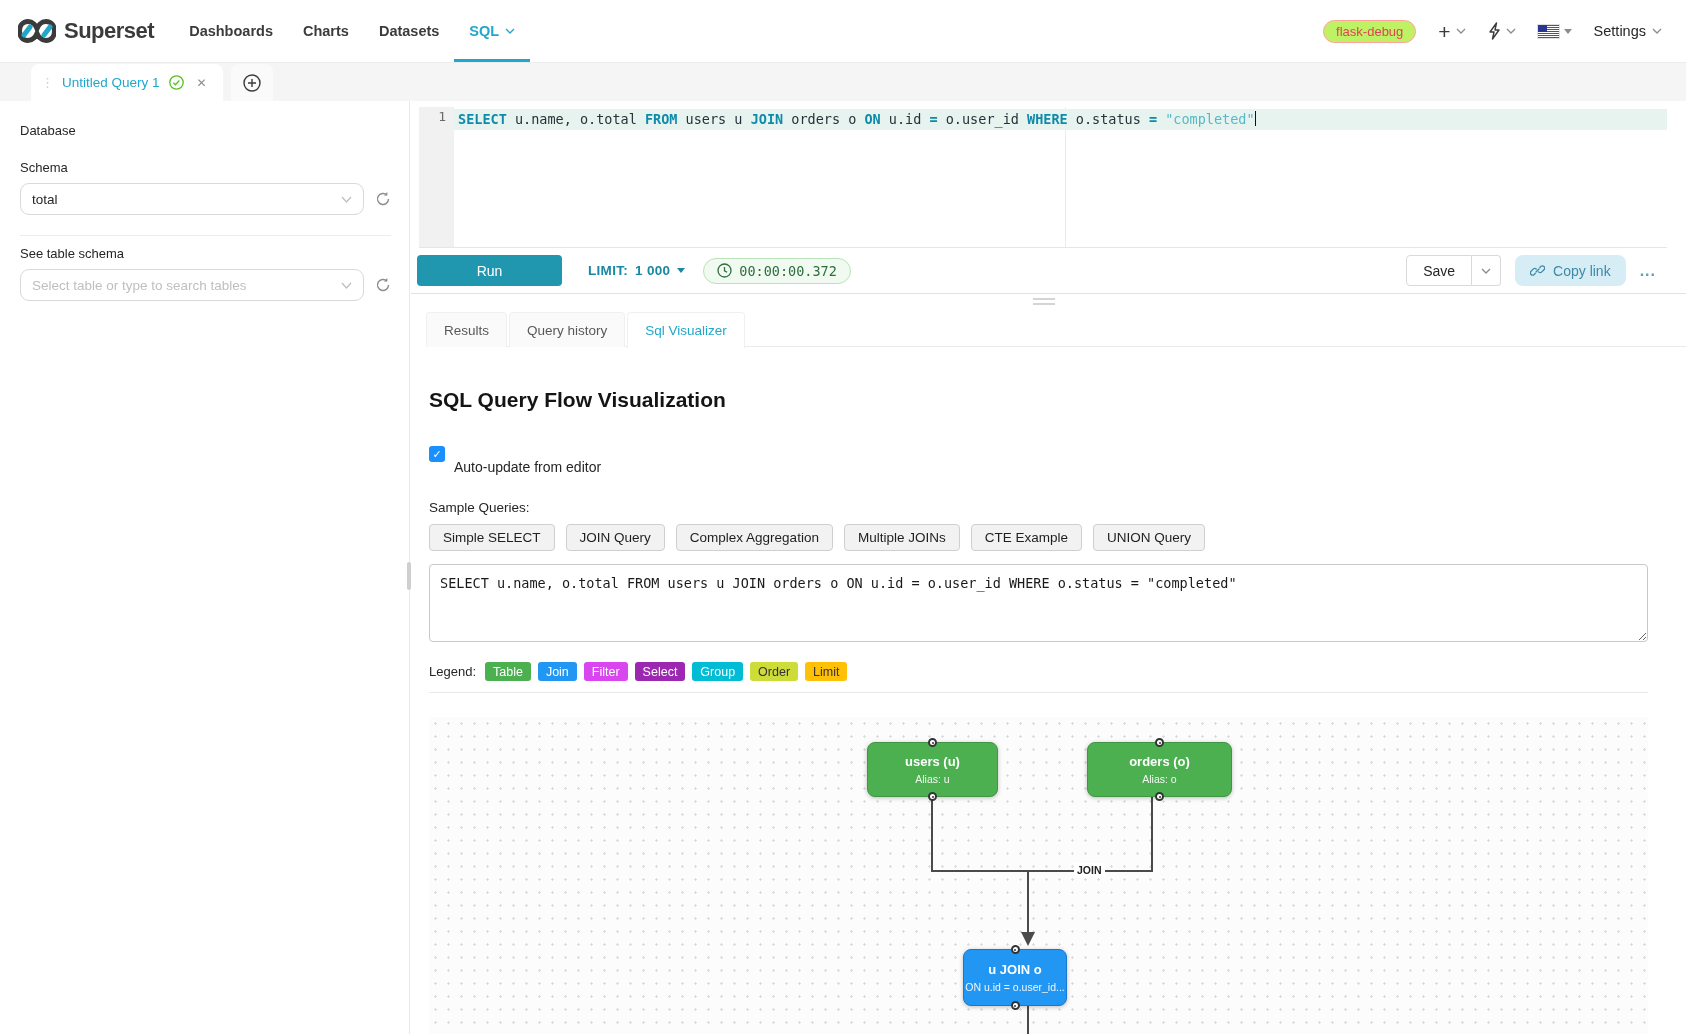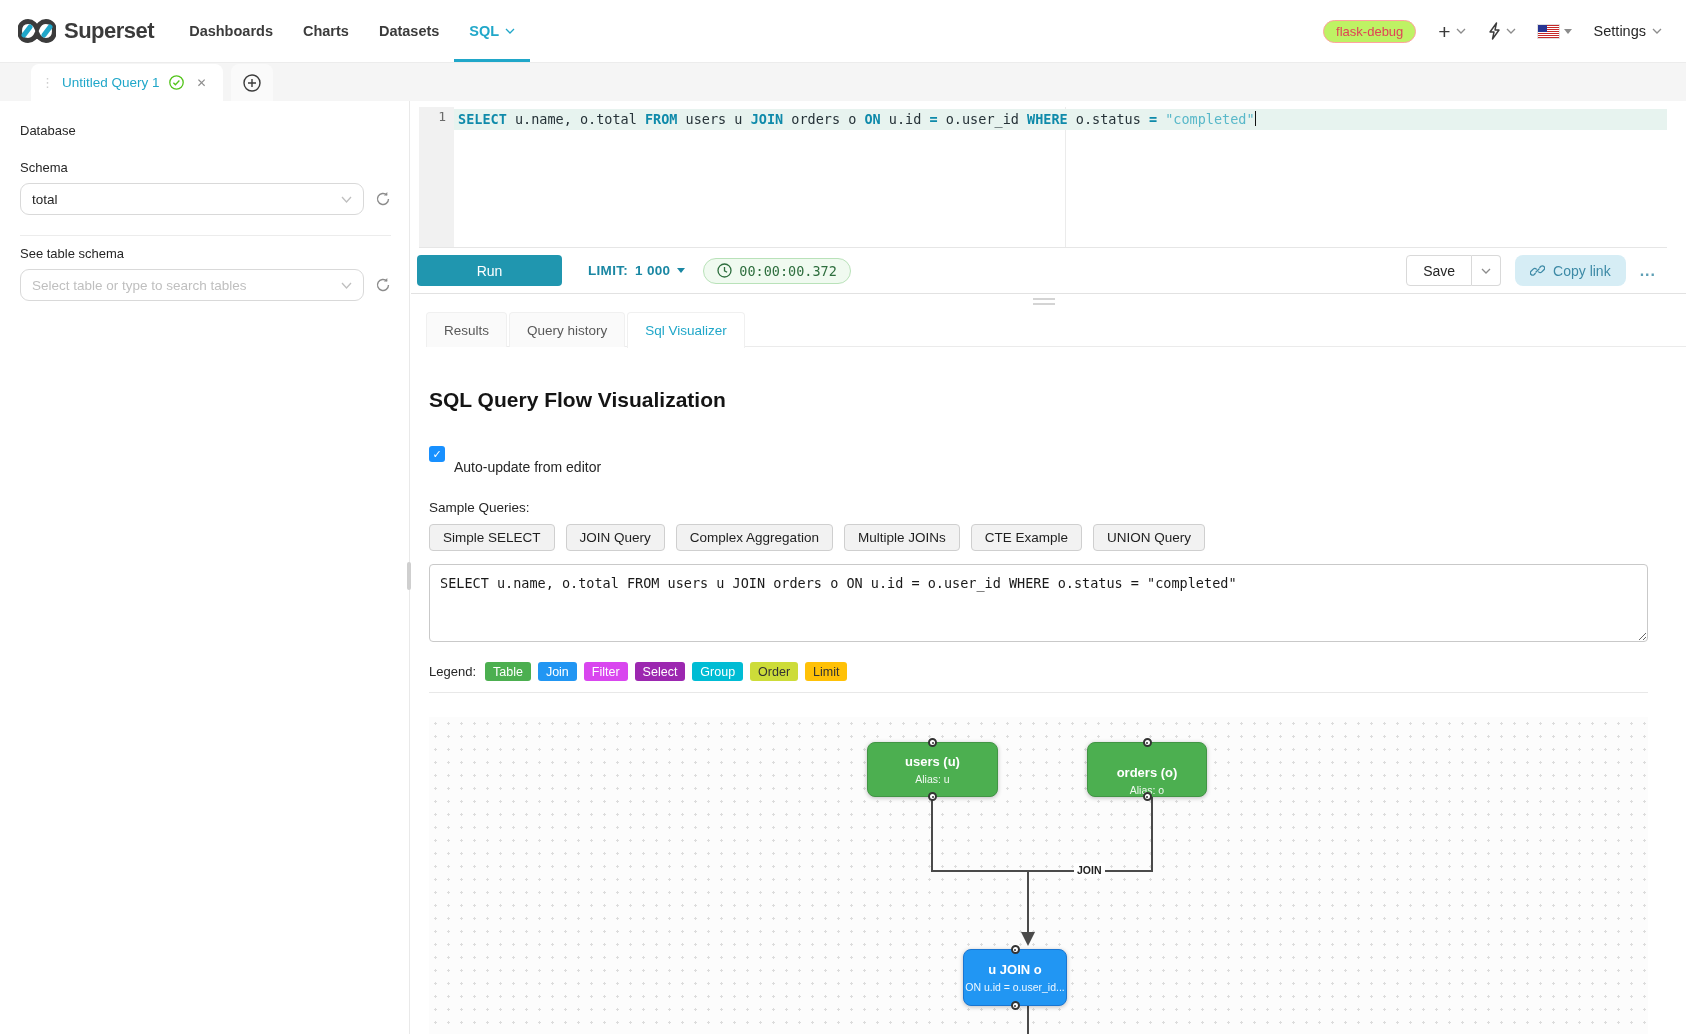--- a/index.html
+++ b/index.html
@@ -356,21 +356,21 @@
       <div class="edge" style="left:598px;top:289px;width:2px;height:71px;"></div>
       <div class="edge-label" style="left:645px;top:146px;">JOIN</div>
 
       <div id="nodes">
           <div class="node" style="left: 438px; top: 25px; width: 131px; height: 55px; background: rgb(76, 175, 80); border: 1px solid rgb(65, 149, 68);">
             <div class="n-title">users (u)</div>
             <div class="n-sub">Alias: u</div>
             <span class="handle top"></span>
             <span class="handle bottom"></span>
           </div>
-          <div class="node" style="left: 658px; top: 25px; width: 120px; height: 55px; background: rgb(76, 175, 80); border: 1px solid rgb(65, 149, 68); justify-content: flex-end;">
+          <div class="node" style="left: 658px; top: 25px; width: 145px; height: 55px; background: rgb(76, 175, 80); border: 1px solid rgb(65, 149, 68);">
             <div class="n-title">orders (o)</div>
             <div class="n-sub">Alias: o</div>
             <span class="handle top"></span>
             <span class="handle bottom"></span>
           </div>
           <div class="node" style="left: 534px; top: 232px; width: 104px; height: 57px; background: rgb(33, 150, 243); border: 1px solid rgb(25, 118, 210);">
             <div class="n-title">u JOIN o</div>
             <div class="n-sub">ON u.id = o.user_id...</div>
             <span class="handle top"></span>
             <span class="handle bottom"></span>

